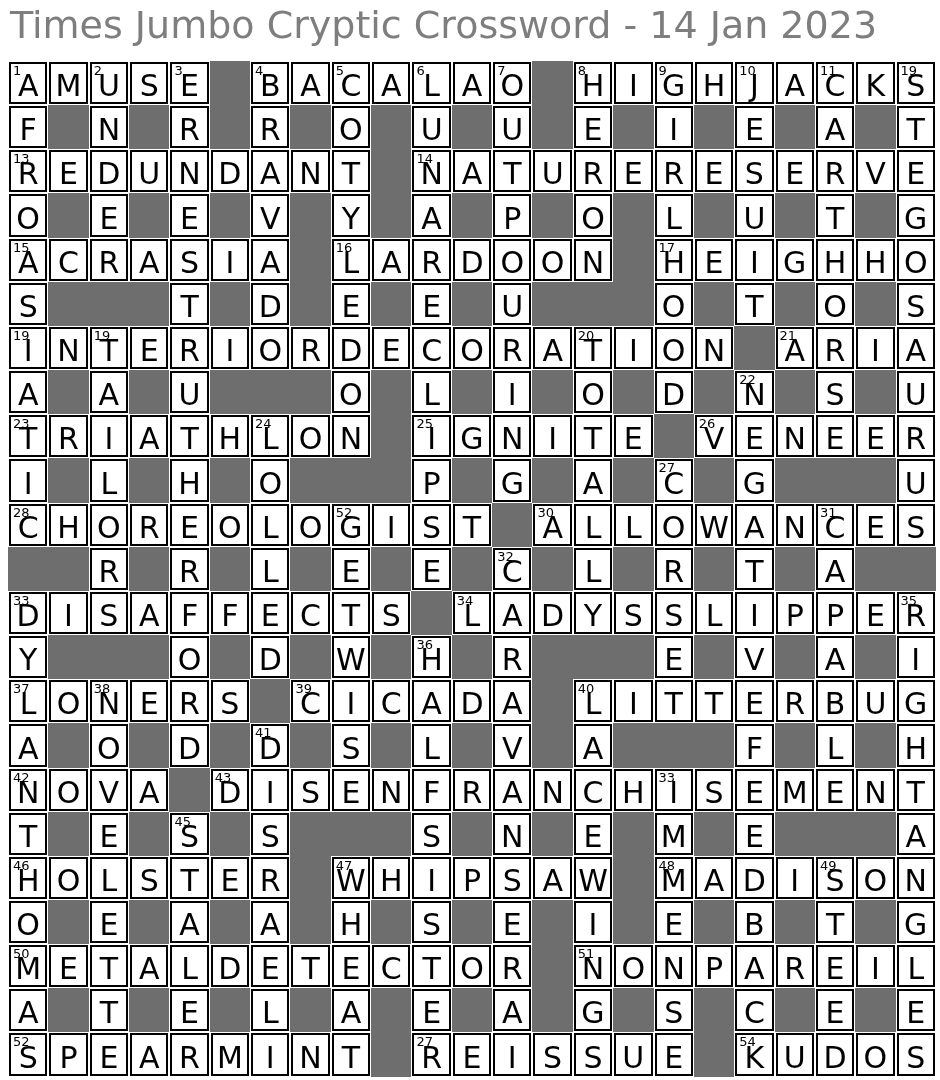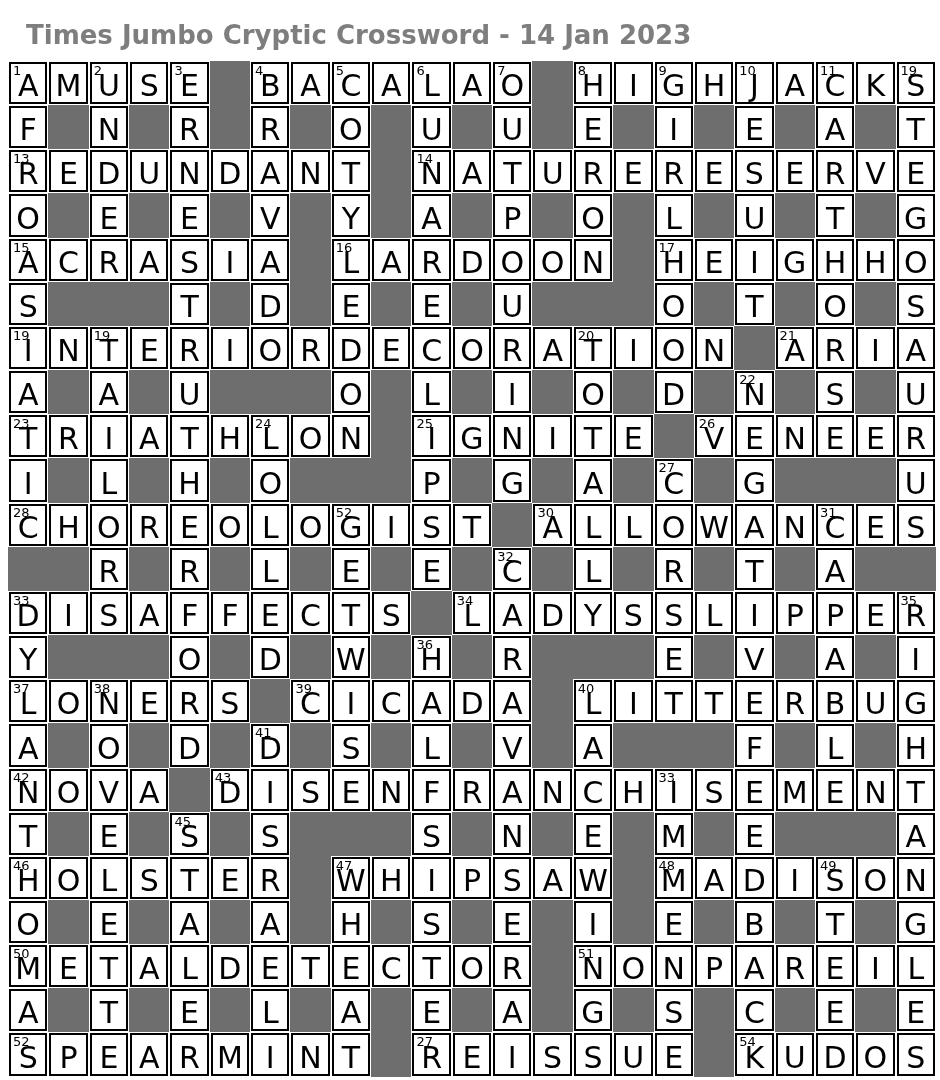--- a/index.html
+++ b/index.html
@@ -6,22 +6,22 @@
     --block:#6e6e6e; --border:#000000; --letter:#000000;
     --cellfill:#ffffff; --title:#7e7e7e; --bg:#ffffff;
   }
   html,body{margin:0;padding:0;}
   body{
     width:940px;height:1080px;background:var(--bg);
     font-family:"DejaVu Sans","Liberation Sans",sans-serif;
     position:relative;overflow:hidden;
   }
   #title{
-    position:absolute;left:10px;top:6px;margin:16px;
-    font-size:26px;line-height:1;font-weight:bold;color:var(--title);
+    position:absolute;left:10px;top:6px;margin:0;
+    font-size:38px;line-height:1;font-weight:normal;color:var(--title);
     white-space:nowrap;
   }
   #grid{
     position:absolute;left:8px;top:61px;
     display:grid;
     grid-template-columns:repeat(23,40.35px);
     grid-auto-rows:44.17px;
   }
   .cell{position:relative;}
   .cell.block{background:var(--block);}

